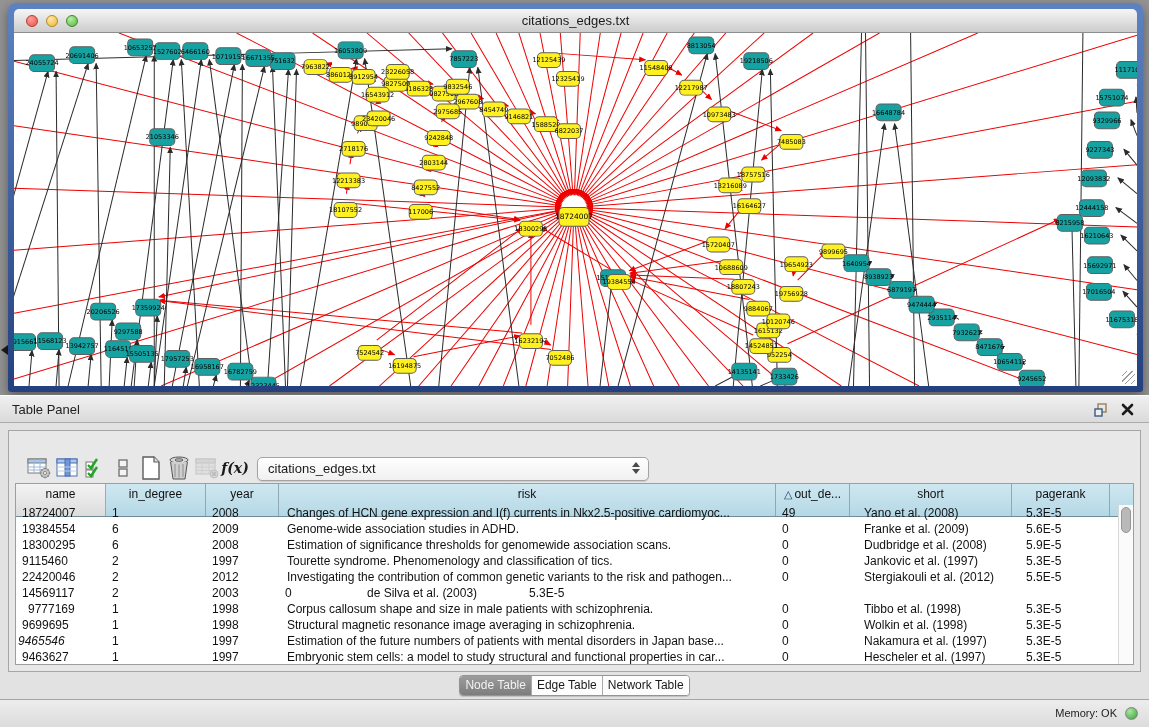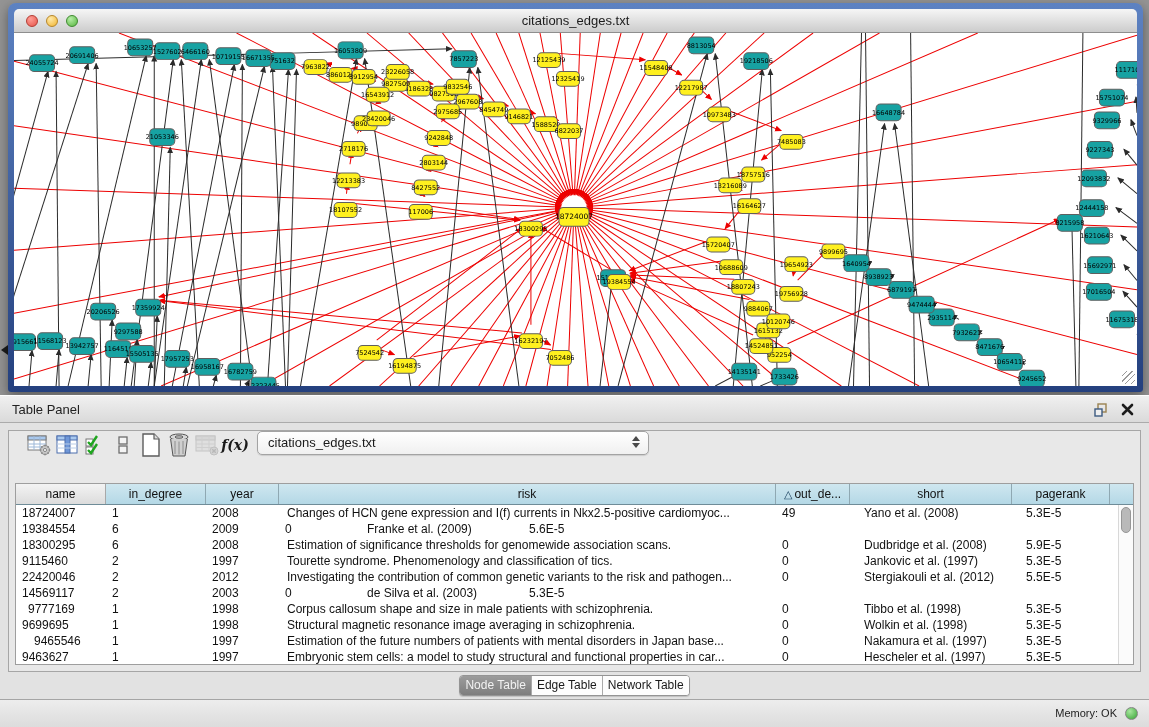--- a/index.html
+++ b/index.html
@@ -33,38 +33,38 @@
     background:#e2e2e2; }
   .panel-titlebar { height:28px; background:linear-gradient(#f0f0f0,#dadada);
     border-top:1px solid #fdfdfd; border-bottom:1px solid #ababab;
     line-height:27px; font-size:13px; color:#222; padding-left:12px; position:relative; }
   .float-icon { position:absolute; right:40px; top:6px; width:16px; height:16px; }
   .close-icon { position:absolute; right:14px; top:6px; width:15px; height:15px; }
 
   .panel-box { position:absolute; left:8px; top:35px; width:1133px; height:242px;
     background:#e8e8e8; border:1px solid #a6a6a6; }
   .toolbar { position:absolute; left:0; top:0; width:100%; height:50px;
-    display:flex; align-items:flex-start; padding-left:16px; }
+    display:flex; align-items:flex-end; padding-left:16px; }
   .tbtn { width:28px; height:27px; display:flex; align-items:center; justify-content:center;
     background:transparent; border:none; }
   .fx-label { font-family:"DejaVu Serif", serif; font-style:italic; font-weight:bold;
     font-size:14px; color:#1a1a1a; }
   .combo { margin-left:8px; width:392px; height:24px; border:1px solid #a3a3a3;
     border-radius:5px; background:linear-gradient(#ffffff,#f0f0f0); position:relative;
     box-shadow:0 1px 1px rgba(0,0,0,.12); }
   .combo-text { position:absolute; left:10px; top:0; line-height:22px; font-size:13px; color:#1a1a1a; }
   .combo-arrows { position:absolute; right:8px; top:4px; display:flex; flex-direction:column; gap:2px; }
   .arr-up { width:0; height:0; border-left:4px solid transparent; border-right:4px solid transparent;
     border-bottom:5px solid #4a4a4a; }
   .arr-dn { width:0; height:0; border-left:4px solid transparent; border-right:4px solid transparent;
     border-top:5px solid #4a4a4a; }
 
   .table-wrap { position:absolute; left:6px; top:52px; right:6px; bottom:6px;
     background:#fff; border:1px solid #9e9e9e; }
-  .thead { display:flex; height:21px; border-bottom:1px solid #6f8c98; }
+  .thead { display:flex; height:33px; border-bottom:1px solid #6f8c98; }
   .th { font-size:12px; color:#111; text-align:center; line-height:20px;
     background:linear-gradient(#cfe7f0,#b4d8e6); border-right:1px solid #8fa8b2;
     overflow:hidden; white-space:nowrap; flex:none; }
   .th.gray { background:linear-gradient(#f3f3f3,#dcdcdc); border-right:1px solid #a8a8a8; }
   .th .sort { color:#173d5c; font-size:11px; margin-right:2px; }
   .tbody { position:absolute; top:21px; left:0; right:15px; bottom:0; overflow:hidden; }
   .trow { display:flex; height:16px; line-height:16px; font-size:12px; color:#111; }
   .td { flex:none; white-space:nowrap; overflow:hidden; }
   .vscroll { position:absolute; top:21px; right:0; bottom:0; width:15px;
     background:#fbfbfb; border-left:1px solid #d8d8d8; }
@@ -791,20 +791,21 @@
             <div class="td" style="width: 73px; padding-left: 6px;">2008</div>
             <div class="td" style="width: 497px; padding-left: 8px;">Changes of HCN gene expression and I(f) currents in Nkx2.5-positive cardiomyoc...</div>
             <div class="td" style="width: 74px; padding-left: 6px;">49</div>
             <div class="td" style="width: 162px; padding-left: 14px;">Yano et al. (2008)</div>
             <div class="td" style="width: 98px; padding-left: 14px;">5.3E-5</div>
           </div>
           <div class="trow">
             <div class="td" style="width: 90px; padding-left: 6px;">19384554</div>
             <div class="td" style="width: 100px; padding-left: 6px;">6</div>
             <div class="td" style="width: 73px; padding-left: 6px;">2009</div>
+            <div class="td" style="width: 497px; padding-left: 8px;">Genome-wide association studies in ADHD.</div>
             <div class="td" style="width: 74px; padding-left: 6px;">0</div>
             <div class="td" style="width: 162px; padding-left: 14px;">Franke et al. (2009)</div>
             <div class="td" style="width: 98px; padding-left: 14px;">5.6E-5</div>
           </div>
           <div class="trow">
             <div class="td" style="width: 90px; padding-left: 6px;">18300295</div>
             <div class="td" style="width: 100px; padding-left: 6px;">6</div>
             <div class="td" style="width: 73px; padding-left: 6px;">2008</div>
             <div class="td" style="width: 497px; padding-left: 8px;">Estimation of significance thresholds for genomewide association scans.</div>
             <div class="td" style="width: 74px; padding-left: 6px;">0</div>
@@ -849,21 +850,21 @@
           <div class="trow">
             <div class="td" style="width: 90px; padding-left: 6px;">9699695</div>
             <div class="td" style="width: 100px; padding-left: 6px;">1</div>
             <div class="td" style="width: 73px; padding-left: 6px;">1998</div>
             <div class="td" style="width: 497px; padding-left: 8px;">Structural magnetic resonance image averaging in schizophrenia.</div>
             <div class="td" style="width: 74px; padding-left: 6px;">0</div>
             <div class="td" style="width: 162px; padding-left: 14px;">Wolkin et al. (1998)</div>
             <div class="td" style="width: 98px; padding-left: 14px;">5.3E-5</div>
           </div>
           <div class="trow">
-            <div class="td" style="width: 90px; padding-left: 18px;">9465546</div>
+            <div class="td" style="width: 90px; padding-left: 2px; font-style: italic;">9465546</div>
             <div class="td" style="width: 100px; padding-left: 6px;">1</div>
             <div class="td" style="width: 73px; padding-left: 6px;">1997</div>
             <div class="td" style="width: 497px; padding-left: 8px;">Estimation of the future numbers of patients with mental disorders in Japan base...</div>
             <div class="td" style="width: 74px; padding-left: 6px;">0</div>
             <div class="td" style="width: 162px; padding-left: 14px;">Nakamura et al. (1997)</div>
             <div class="td" style="width: 98px; padding-left: 14px;">5.3E-5</div>
           </div>
           <div class="trow">
             <div class="td" style="width: 90px; padding-left: 6px;">9463627</div>
             <div class="td" style="width: 100px; padding-left: 6px;">1</div>

